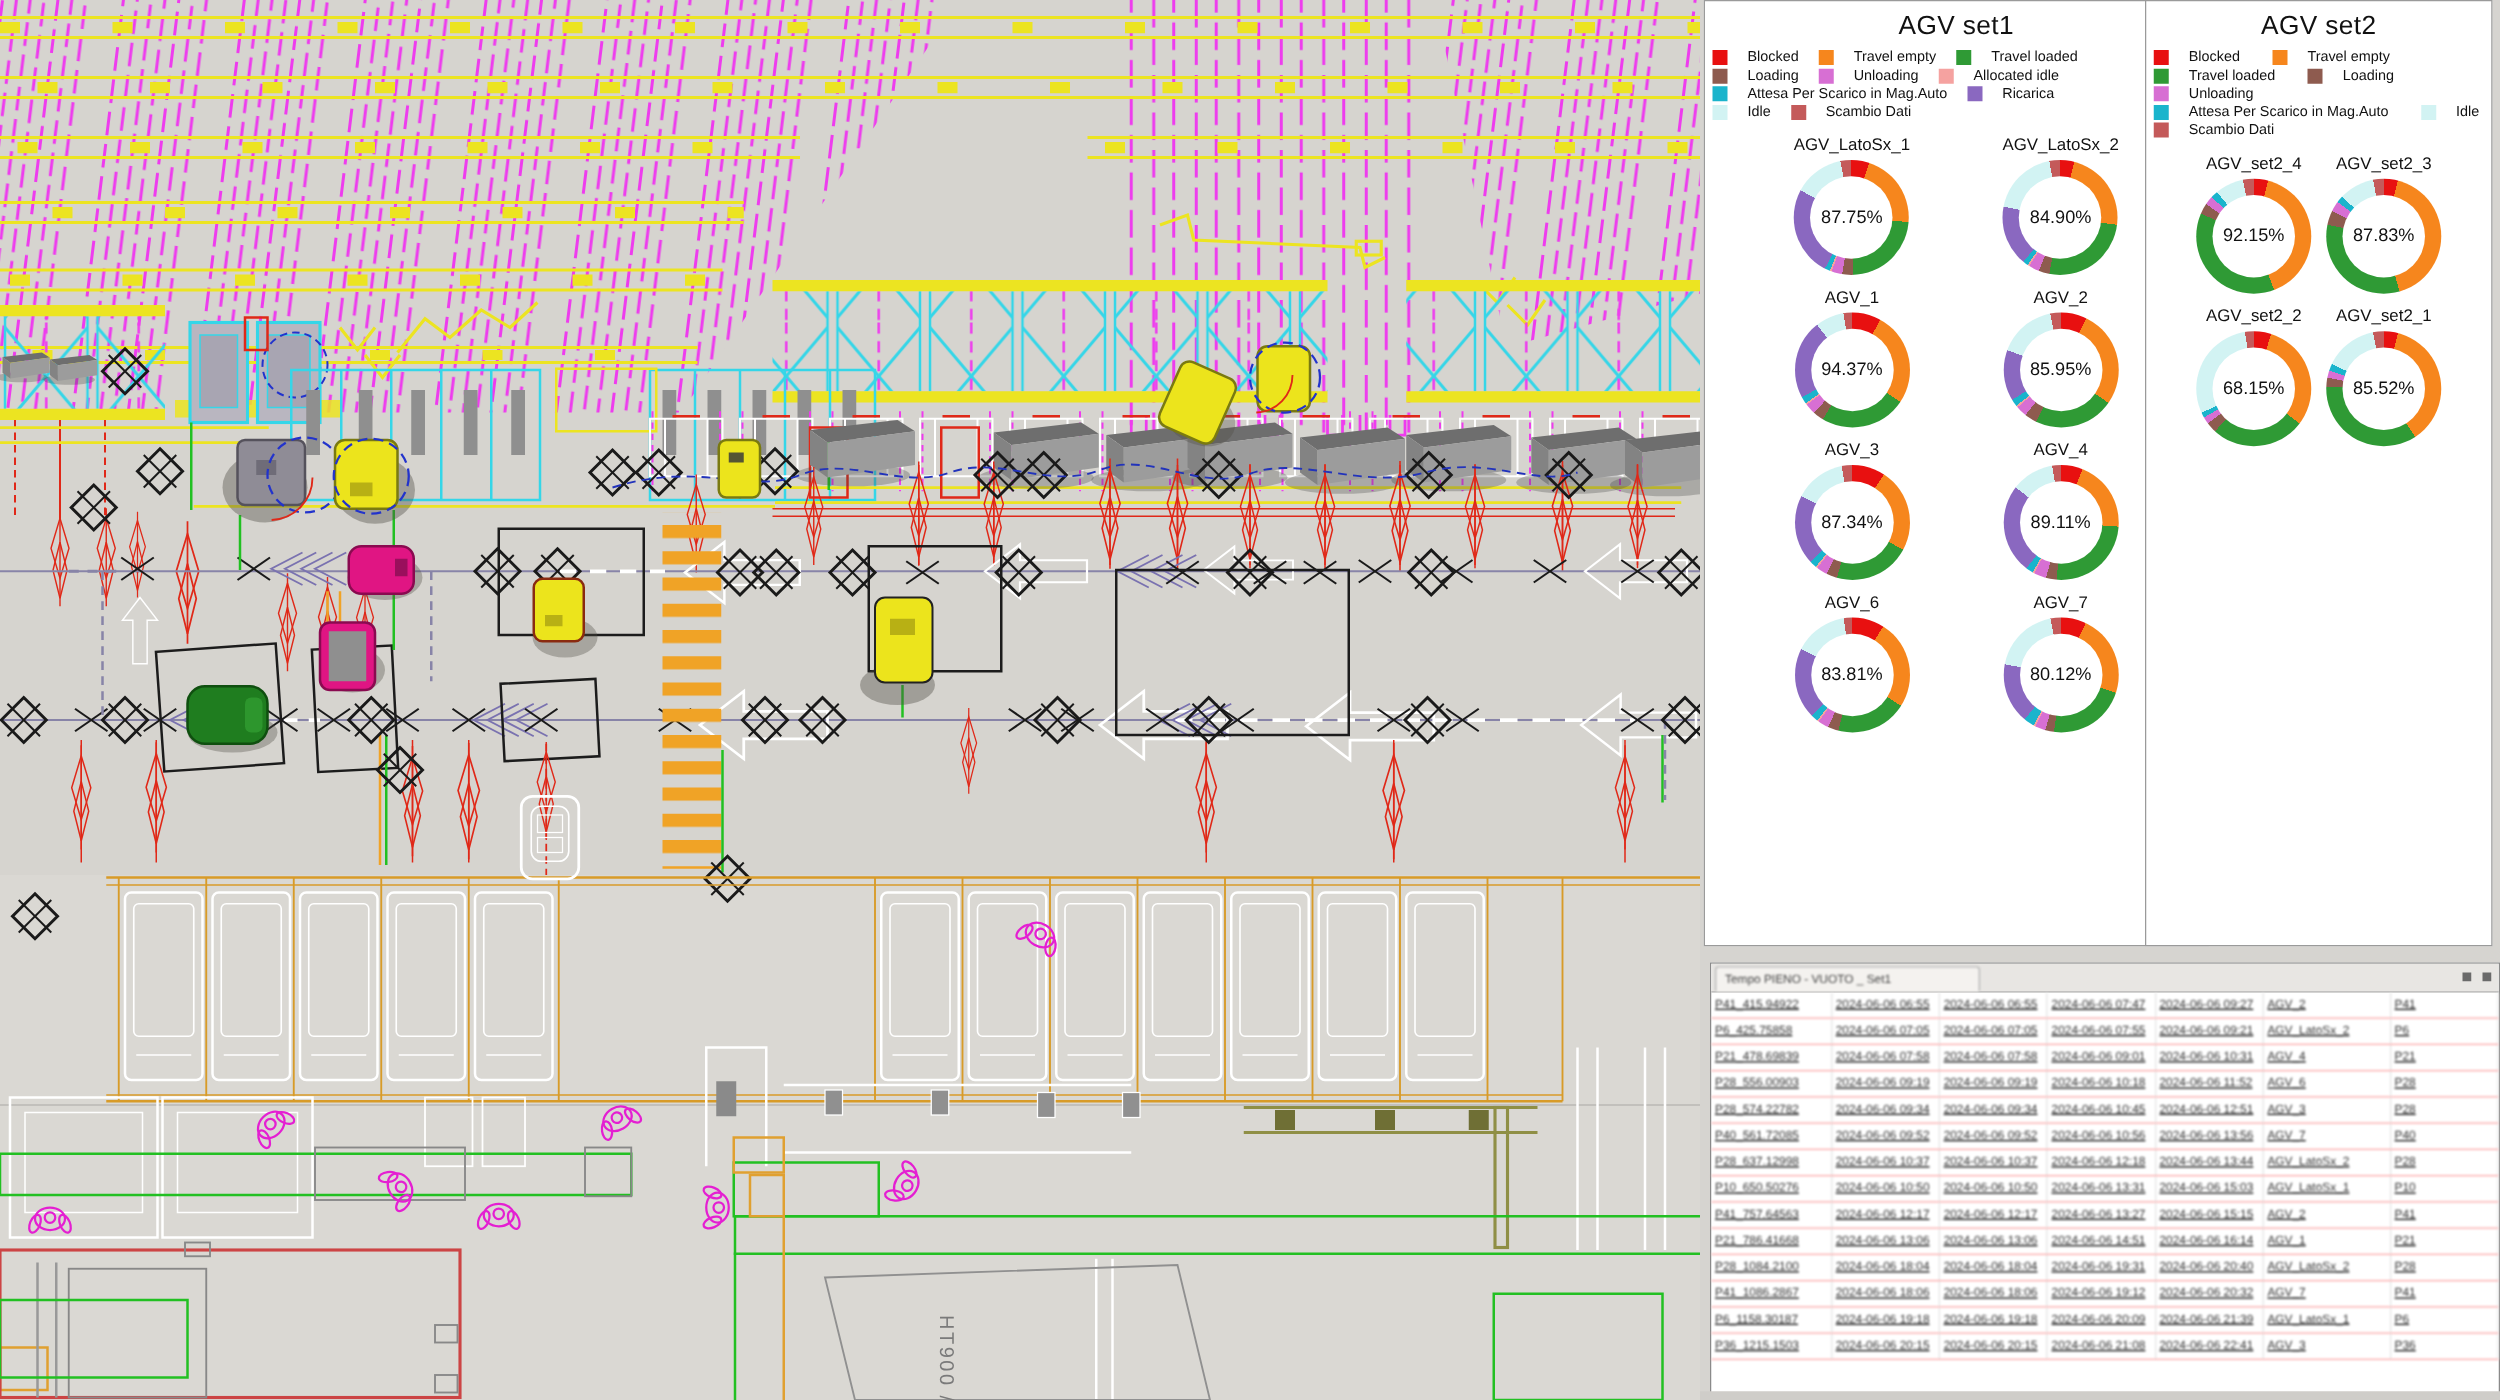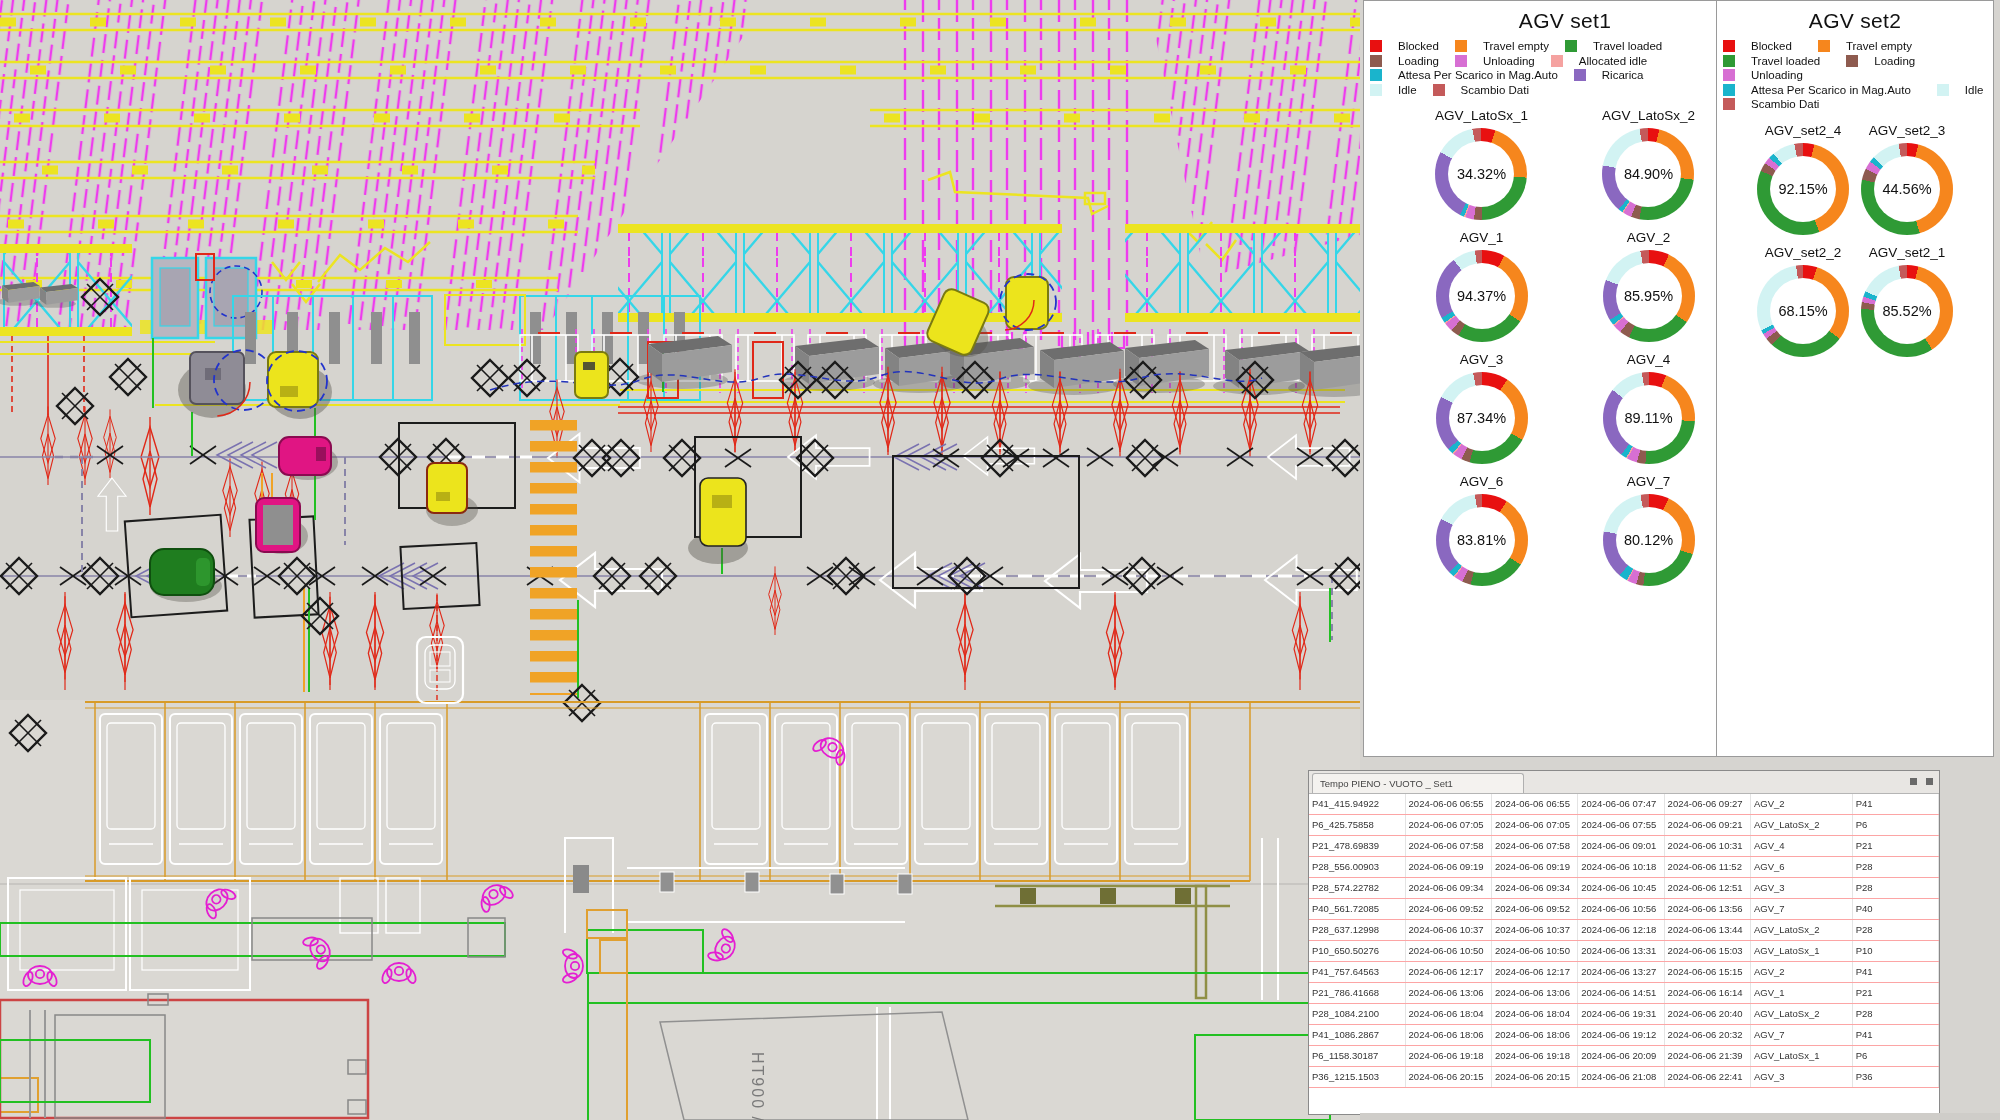--- a/index.html
+++ b/index.html
@@ -15,21 +15,21 @@
   #panel2 .lrow{gap:26px;}
   .litem{display:flex;align-items:center;gap:16px;font-size:11.5px;color:#111;white-space:nowrap;}
   .lsq{width:12px;height:12px;display:inline-block;}
   .donut-grid{display:grid;grid-template-columns:1fr 1fr;justify-items:center;row-gap:10px;padding:10px 34px 0 34px;}
   .dcell{display:flex;flex-direction:column;align-items:center;}
   .dtitle{font-size:13.5px;color:#111;margin-bottom:5px;}
   .dring{position:relative;width:92px;height:92px;border-radius:50%;}
   .dhole{position:absolute;left:50%;top:50%;width:66px;height:66px;margin:-33px 0 0 -33px;background:#fff;border-radius:50%;display:flex;align-items:center;justify-content:center;}
   .dhole span{font-size:14.5px;color:#111;}
   
-  .twin{position:absolute;left:1308px;top:770px;width:632px;height:345px;background:#ffffff;border:1px solid #8a8a8a;box-sizing:border-box;display:flex;flex-direction:column;}
+  .twin{position:absolute;left:1368px;top:770px;width:632px;height:345px;background:#ffffff;border:1px solid #8a8a8a;box-sizing:border-box;display:flex;flex-direction:column;text-decoration:underline;}
   .ttitlebar{height:22px;background:#e8e6e3;border-bottom:1px solid #b5b5b5;position:relative;flex:0 0 auto;}
   .ttab{position:absolute;left:3px;top:2px;width:212px;height:20px;background:#f4f2ef;border:1px solid #b0b0b0;border-bottom:none;border-radius:3px 3px 0 0;font-size:9.5px;color:#444;line-height:20px;padding-left:7px;box-sizing:border-box;}
   .wbtns{position:absolute;right:6px;top:7px;display:flex;gap:9px;}
   .wbtn{width:7px;height:7px;background:#6a6a6a;}
   .blurred{filter:blur(0.75px);}
   .thead{display:flex;height:19px;background:linear-gradient(#f6f6f6,#d9d9d9);border-bottom:1px solid #a8a8a8;flex:0 0 auto;}
   .tcell{box-sizing:border-box;border-right:1px solid #c4c4c4;padding:0 3px;overflow:hidden;white-space:nowrap;font-size:9.5px;color:#333;line-height:19px;}
   .th{text-align:center;color:#222;}
   .tbody{flex:1 1 auto;overflow:hidden;}
   .trow{display:flex;height:20px;border-bottom:1px solid #fca5a5;align-items:center;}
@@ -687,21 +687,21 @@
             <span class="lsq" style="background: rgb(196, 90, 90);"></span>
             <span>Scambio Dati</span>
           </span>
         </div>
       </div>
     <div class="donut-grid">
         <div class="dcell">
           <div class="dtitle">AGV_LatoSx_1</div>
           <div class="dring" style="background: conic-gradient(rgb(232, 16, 16) 0deg, rgb(232, 16, 16) 18.18deg, rgb(246, 134, 29) 18.18deg, rgb(246, 134, 29) 94.55deg, rgb(47, 154, 53) 94.55deg, rgb(47, 154, 53) 178.18deg, rgb(142, 91, 79) 178.18deg, rgb(142, 91, 79) 189.09deg, rgb(215, 111, 211) 189.09deg, rgb(215, 111, 211) 200deg, rgb(245, 162, 160) 200deg, rgb(245, 162, 160) 201.82deg, rgb(26, 180, 204) 201.82deg, rgb(26, 180, 204) 207.27deg, rgb(138, 104, 192) 207.27deg, rgb(138, 104, 192) 298.18deg, rgb(210, 243, 243) 298.18deg, rgb(210, 243, 243) 349.09deg, rgb(196, 90, 90) 349.09deg, rgb(196, 90, 90) 360deg);">
             <div class="dhole">
-              <span>34.32%</span>
+              <span>87.75%</span>
             </div>
           </div>
         </div>
         <div class="dcell">
           <div class="dtitle">AGV_LatoSx_2</div>
           <div class="dring" style="background: conic-gradient(rgb(232, 16, 16) 0deg, rgb(232, 16, 16) 14.4deg, rgb(246, 134, 29) 14.4deg, rgb(246, 134, 29) 97.2deg, rgb(47, 154, 53) 97.2deg, rgb(47, 154, 53) 190.8deg, rgb(142, 91, 79) 190.8deg, rgb(142, 91, 79) 201.6deg, rgb(215, 111, 211) 201.6deg, rgb(215, 111, 211) 212.4deg, rgb(245, 162, 160) 212.4deg, rgb(245, 162, 160) 214.2deg, rgb(26, 180, 204) 214.2deg, rgb(26, 180, 204) 219.6deg, rgb(138, 104, 192) 219.6deg, rgb(138, 104, 192) 280.8deg, rgb(210, 243, 243) 280.8deg, rgb(210, 243, 243) 349.2deg, rgb(196, 90, 90) 349.2deg, rgb(196, 90, 90) 360deg);">
             <div class="dhole">
               <span>84.90%</span>
             </div>
           </div>
@@ -809,21 +809,21 @@
           <div class="dring" style="background: conic-gradient(rgb(232, 16, 16) 0deg, rgb(232, 16, 16) 14.47deg, rgb(246, 134, 29) 14.47deg, rgb(246, 134, 29) 159.2deg, rgb(47, 154, 53) 159.2deg, rgb(47, 154, 53) 293.07deg, rgb(142, 91, 79) 293.07deg, rgb(142, 91, 79) 303.92deg, rgb(215, 111, 211) 303.92deg, rgb(215, 111, 211) 312.96deg, rgb(26, 180, 204) 312.96deg, rgb(26, 180, 204) 320.2deg, rgb(210, 243, 243) 320.2deg, rgb(210, 243, 243) 349.15deg, rgb(196, 90, 90) 349.15deg, rgb(196, 90, 90) 360deg);">
             <div class="dhole">
               <span>92.15%</span>
             </div>
           </div>
         </div>
         <div class="dcell">
           <div class="dtitle">AGV_set2_3</div>
           <div class="dring" style="background: conic-gradient(rgb(232, 16, 16) 0deg, rgb(232, 16, 16) 14.26deg, rgb(246, 134, 29) 14.26deg, rgb(246, 134, 29) 163.96deg, rgb(47, 154, 53) 163.96deg, rgb(47, 154, 53) 281.58deg, rgb(142, 91, 79) 281.58deg, rgb(142, 91, 79) 295.84deg, rgb(215, 111, 211) 295.84deg, rgb(215, 111, 211) 306.53deg, rgb(26, 180, 204) 306.53deg, rgb(26, 180, 204) 313.66deg, rgb(210, 243, 243) 313.66deg, rgb(210, 243, 243) 349.31deg, rgb(196, 90, 90) 349.31deg, rgb(196, 90, 90) 360deg);">
             <div class="dhole">
-              <span>44.56%</span>
+              <span>87.83%</span>
             </div>
           </div>
         </div>
         <div class="dcell">
           <div class="dtitle">AGV_set2_2</div>
           <div class="dring" style="background: conic-gradient(rgb(232, 16, 16) 0deg, rgb(232, 16, 16) 17.65deg, rgb(246, 134, 29) 17.65deg, rgb(246, 134, 29) 127.06deg, rgb(47, 154, 53) 127.06deg, rgb(47, 154, 53) 222.35deg, rgb(142, 91, 79) 222.35deg, rgb(142, 91, 79) 232.94deg, rgb(215, 111, 211) 232.94deg, rgb(215, 111, 211) 240deg, rgb(26, 180, 204) 240deg, rgb(26, 180, 204) 245.29deg, rgb(210, 243, 243) 245.29deg, rgb(210, 243, 243) 351.18deg, rgb(196, 90, 90) 351.18deg, rgb(196, 90, 90) 360deg);">
             <div class="dhole">
               <span>68.15%</span>
             </div>
           </div>

